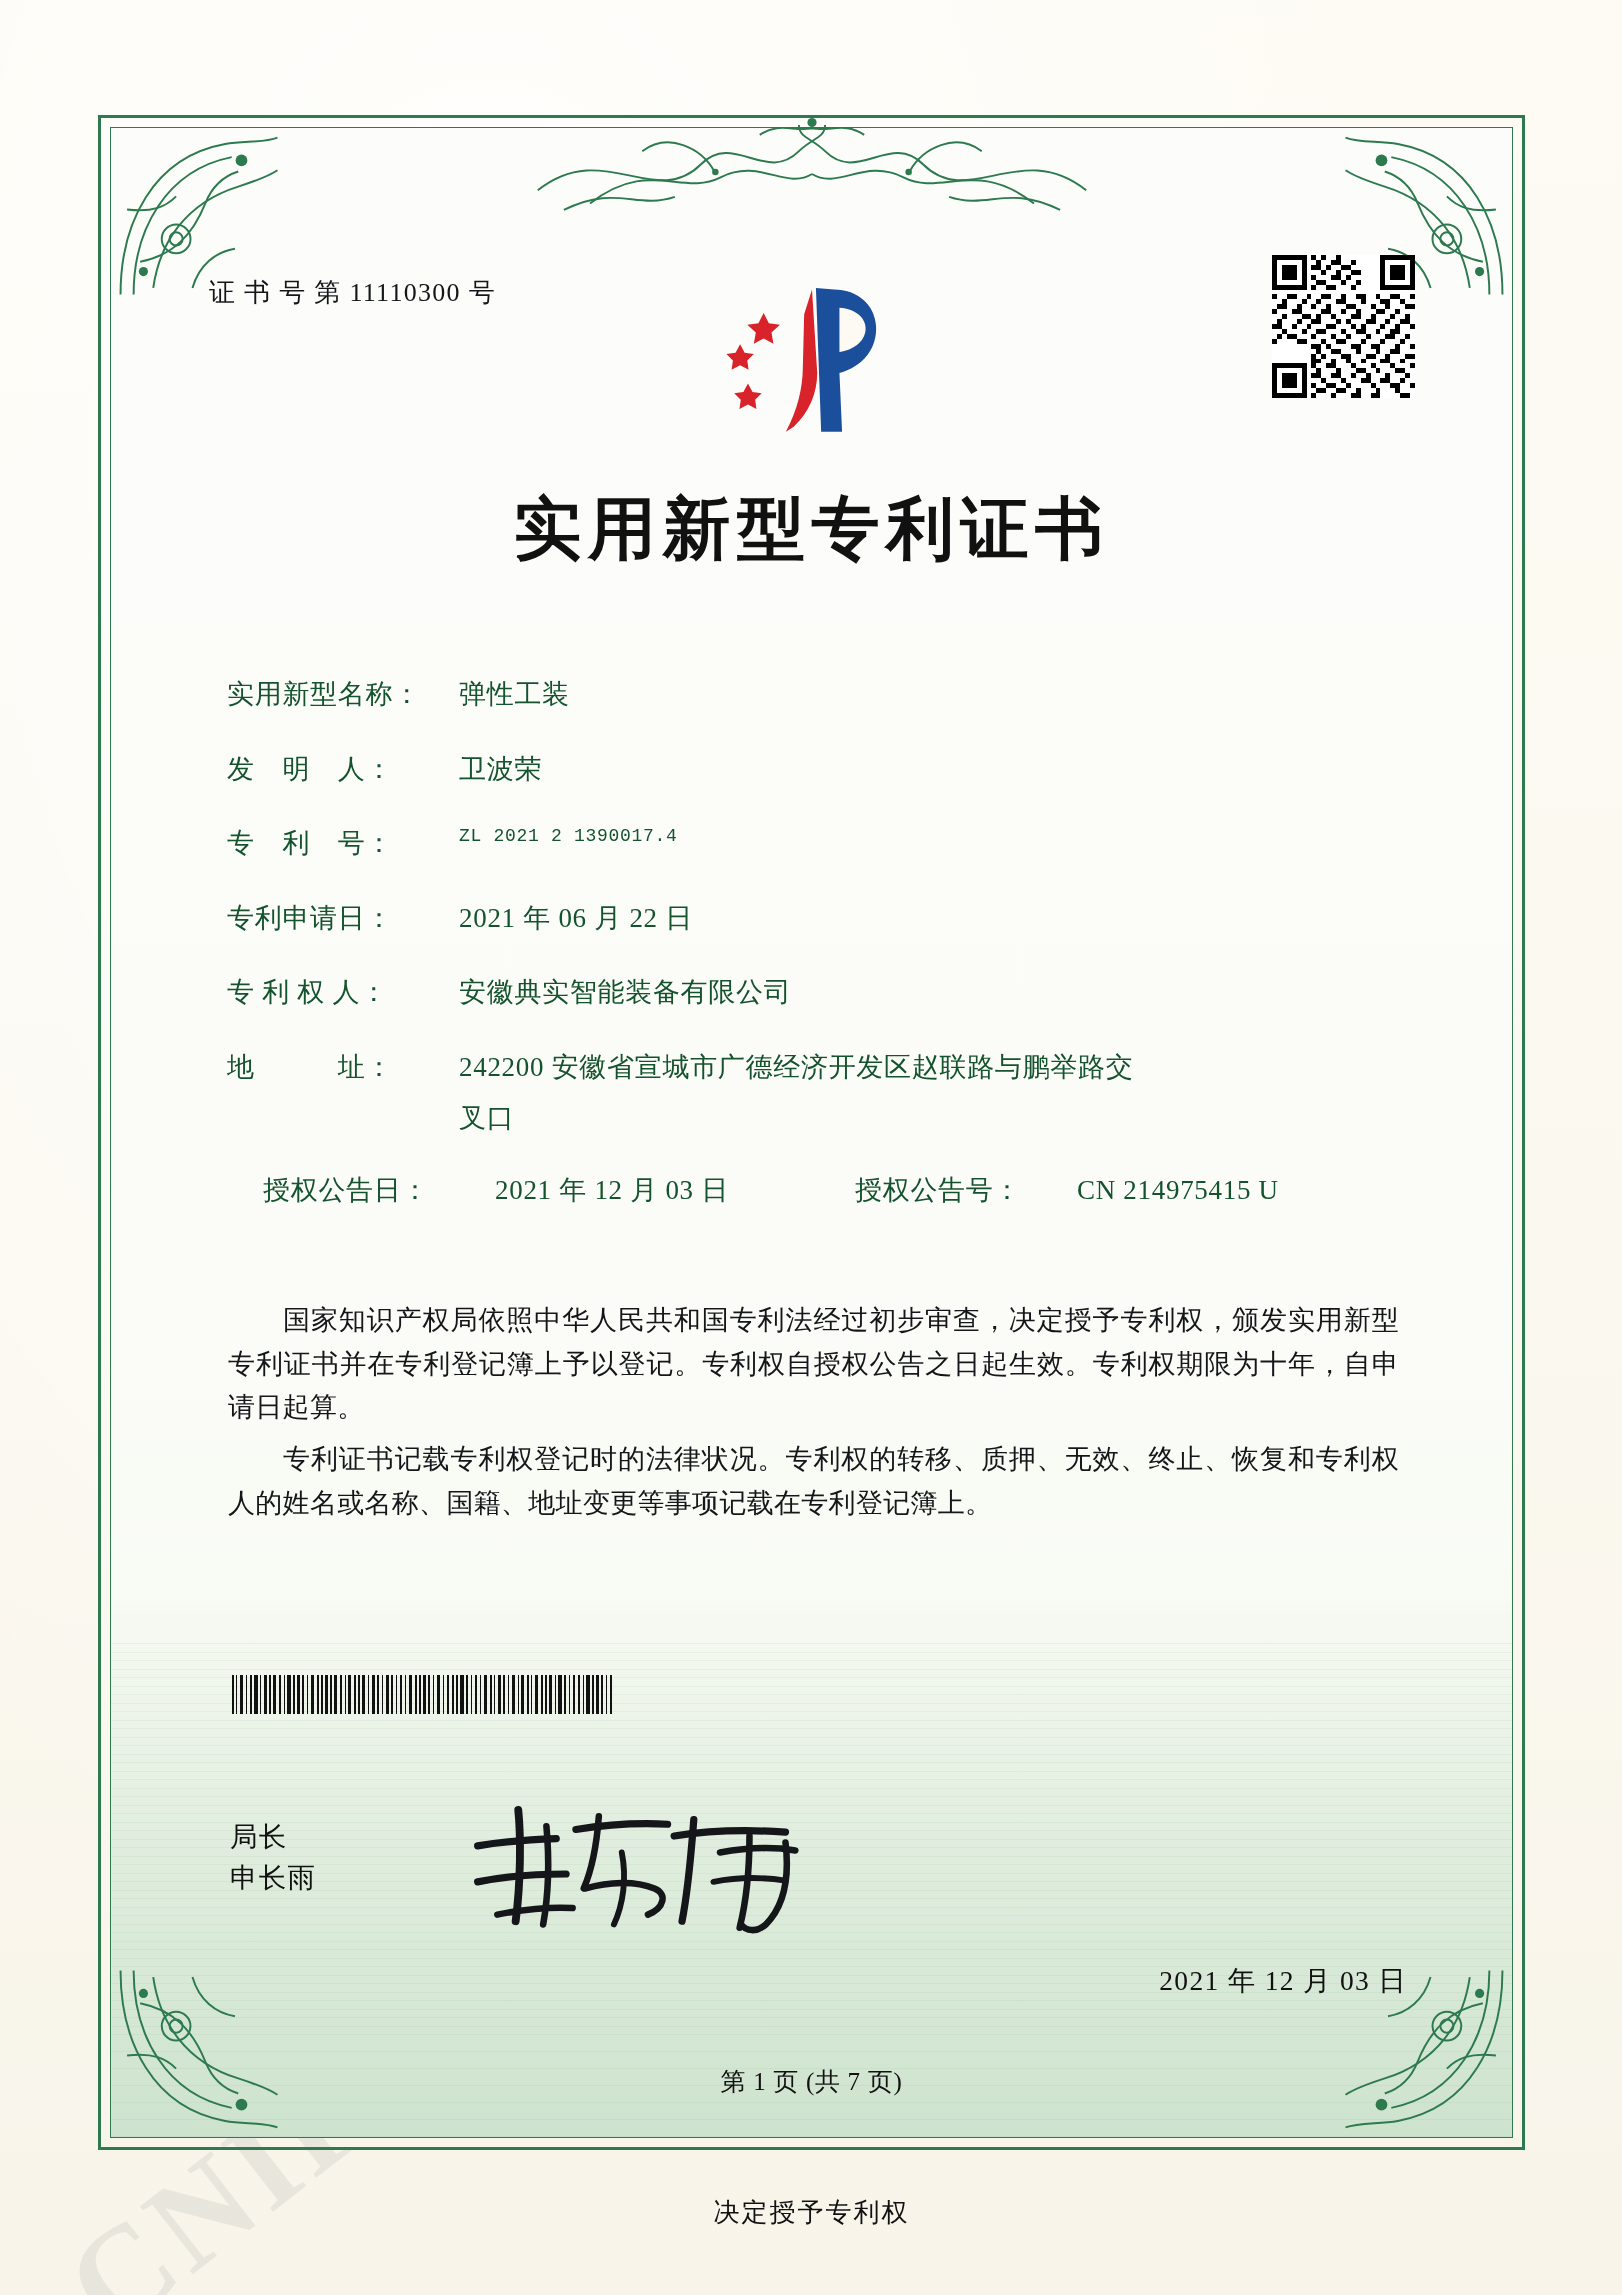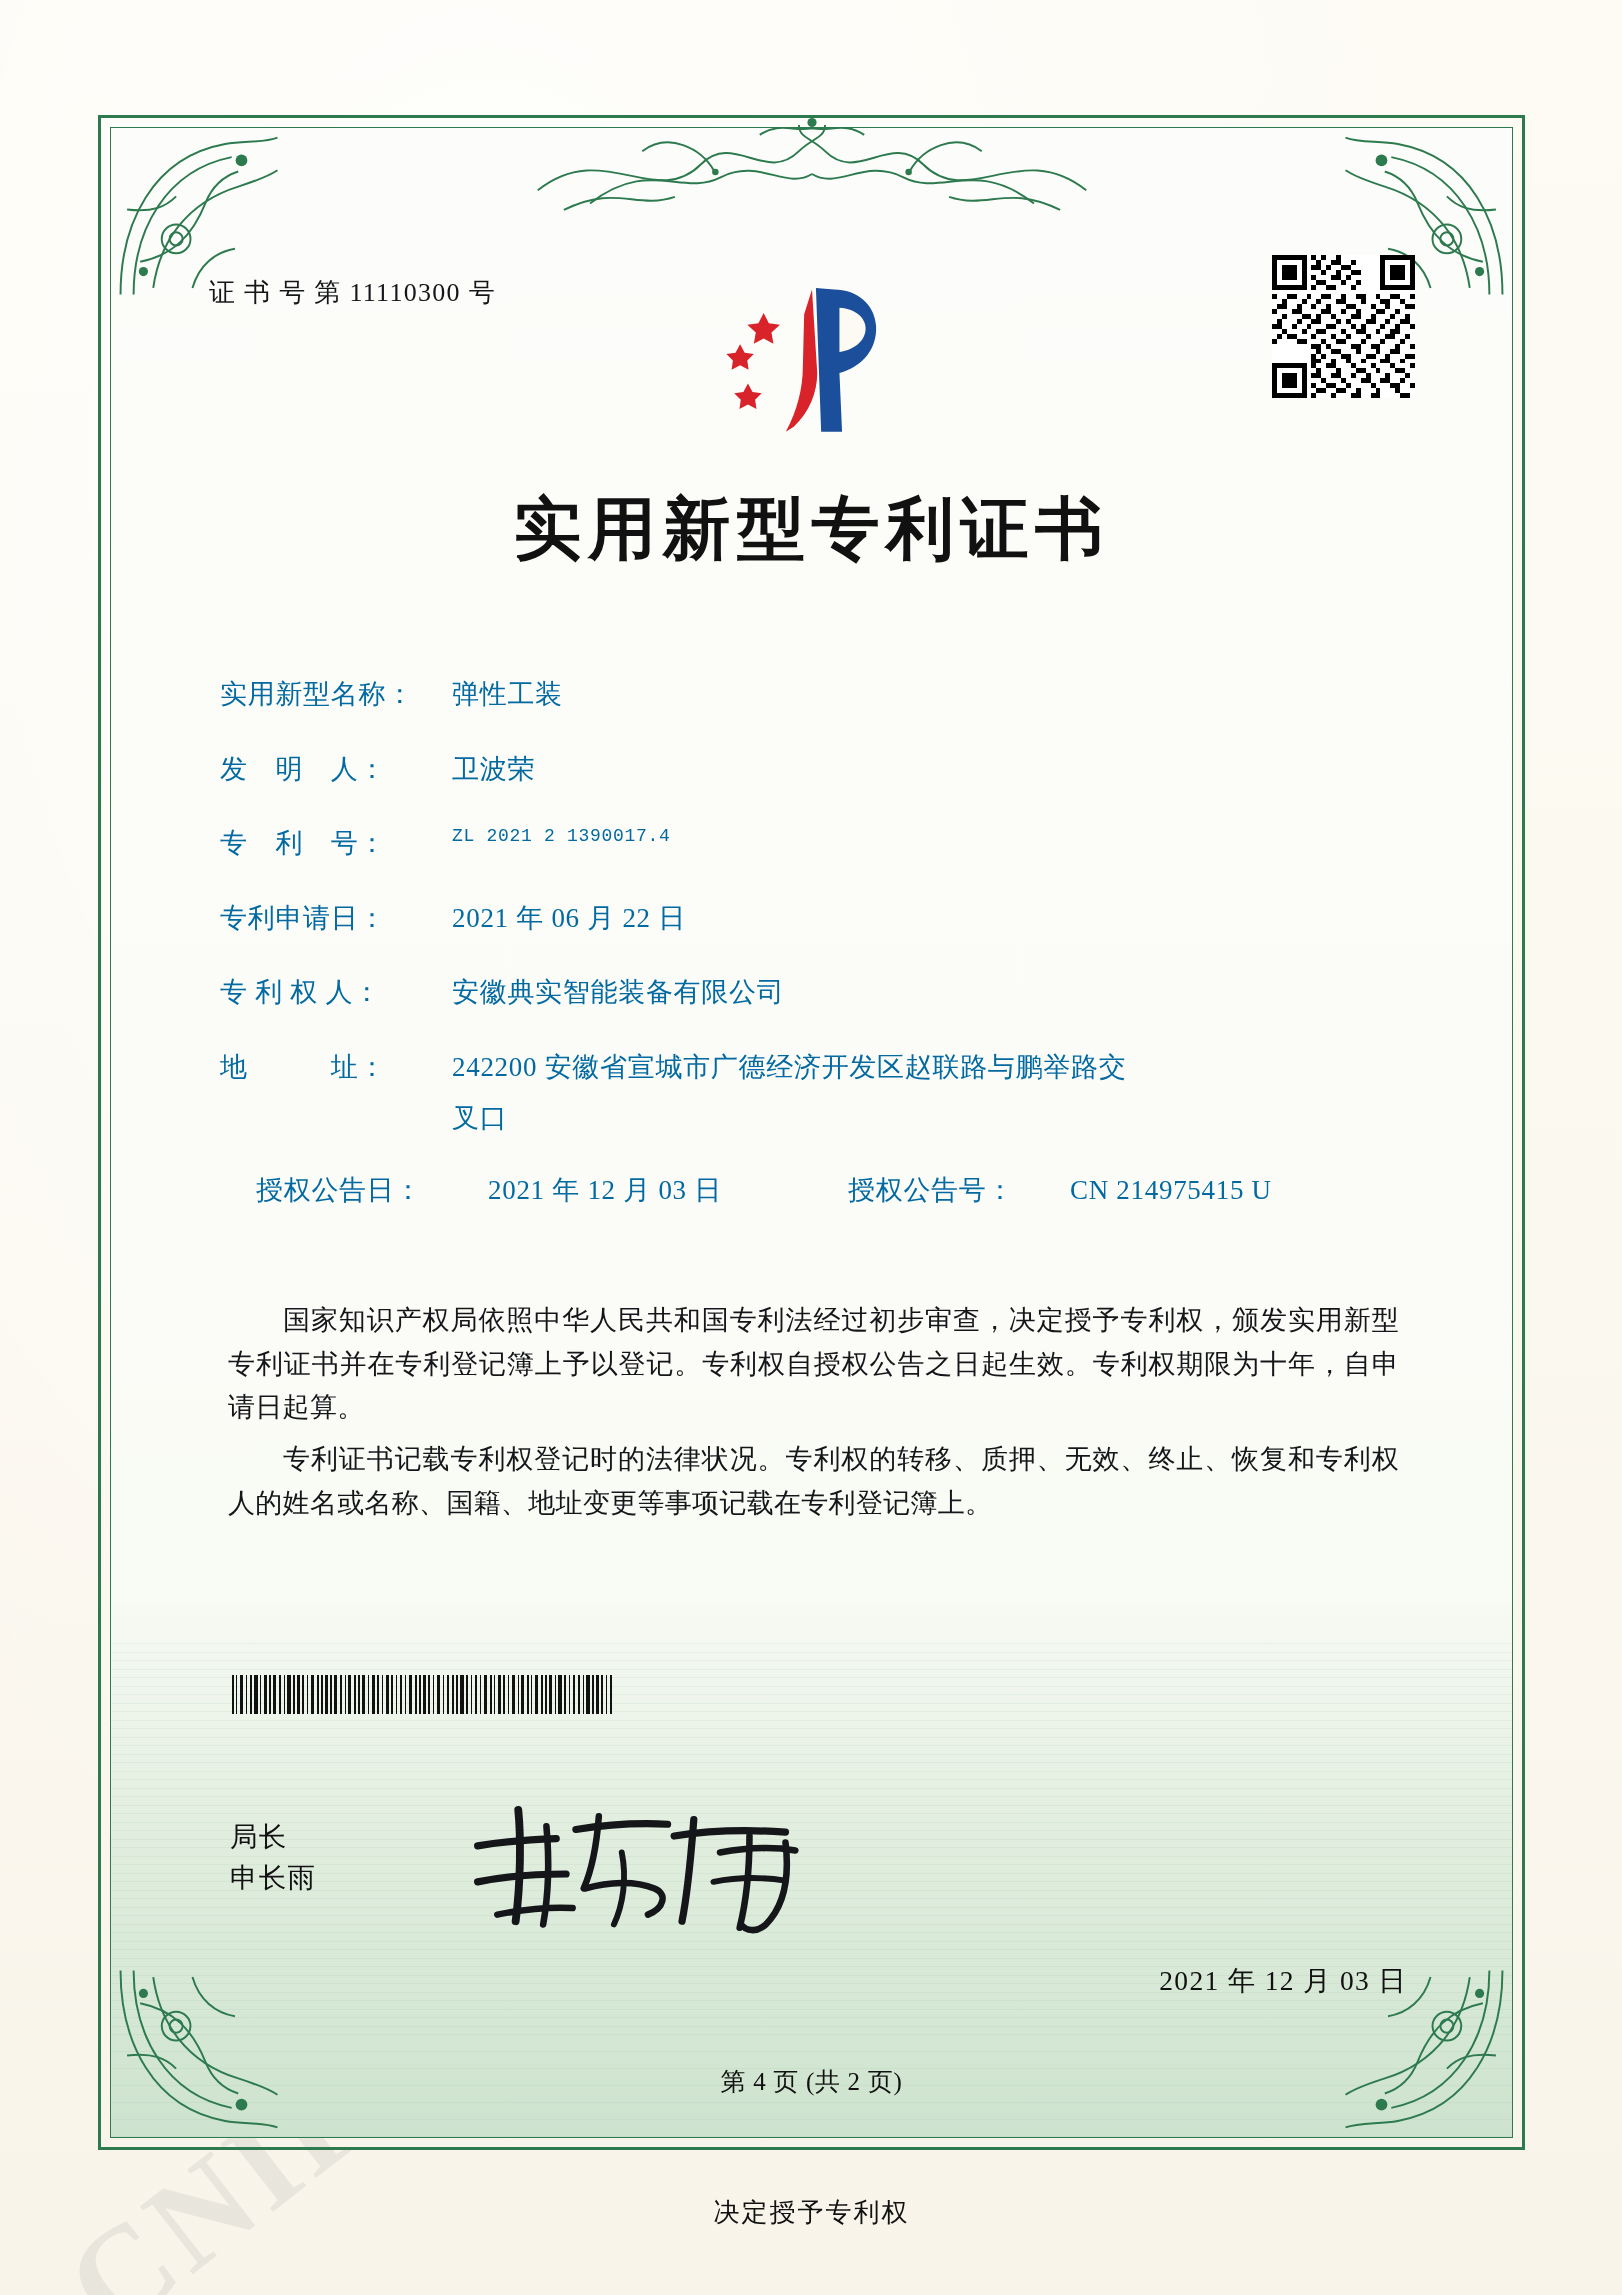--- a/index.html
+++ b/index.html
@@ -149,25 +149,25 @@
     font-family: "Liberation Serif", serif;
     font-weight: bold;
     font-size: 68px;
     letter-spacing: 6.5px;
     color: #111;
   }
 
   
   .fields {
     position: absolute;
-    left: 220px;
+    left: 227px;
     top: 674px;
     width: 1152px;
     font-size: 27px;
-    color: #0369a1;
+    color: #14532d;
     line-height: 1.5;
   }
   .field-row {
     display: flex;
     align-items: flex-start;
     margin-bottom: 34px;
   }
   .field-label {
     width: 232px;
     flex: 0 0 232px;
@@ -719,18 +719,18 @@
         <path d="M330 70 C380 62, 440 60, 500 64" stroke-width="11"></path>
         <path d="M360 45 C356 95, 352 150, 342 200" stroke-width="11"></path>
         <path d="M400 95 C440 88, 480 86, 515 92" stroke-width="10"></path>
         <path d="M445 70 C445 120, 440 170, 430 210" stroke-width="10"></path>
         <path d="M500 80 C506 130, 500 175, 470 205 C455 218, 440 215, 432 205" stroke-width="10"></path>
         <path d="M390 140 C420 134, 460 132, 500 138" stroke-width="9"></path>
       </svg>
     </div>
 
     <div class="issue-date">2021 年 12 月 03 日</div>
-    <div class="page-num">第 4 页 (共 2 页)</div>
+    <div class="page-num">第 1 页 (共 7 页)</div>
   </div>
 
   <div class="footer-note">决定授予专利权</div>
 </div>
 
 
 </body></html>

